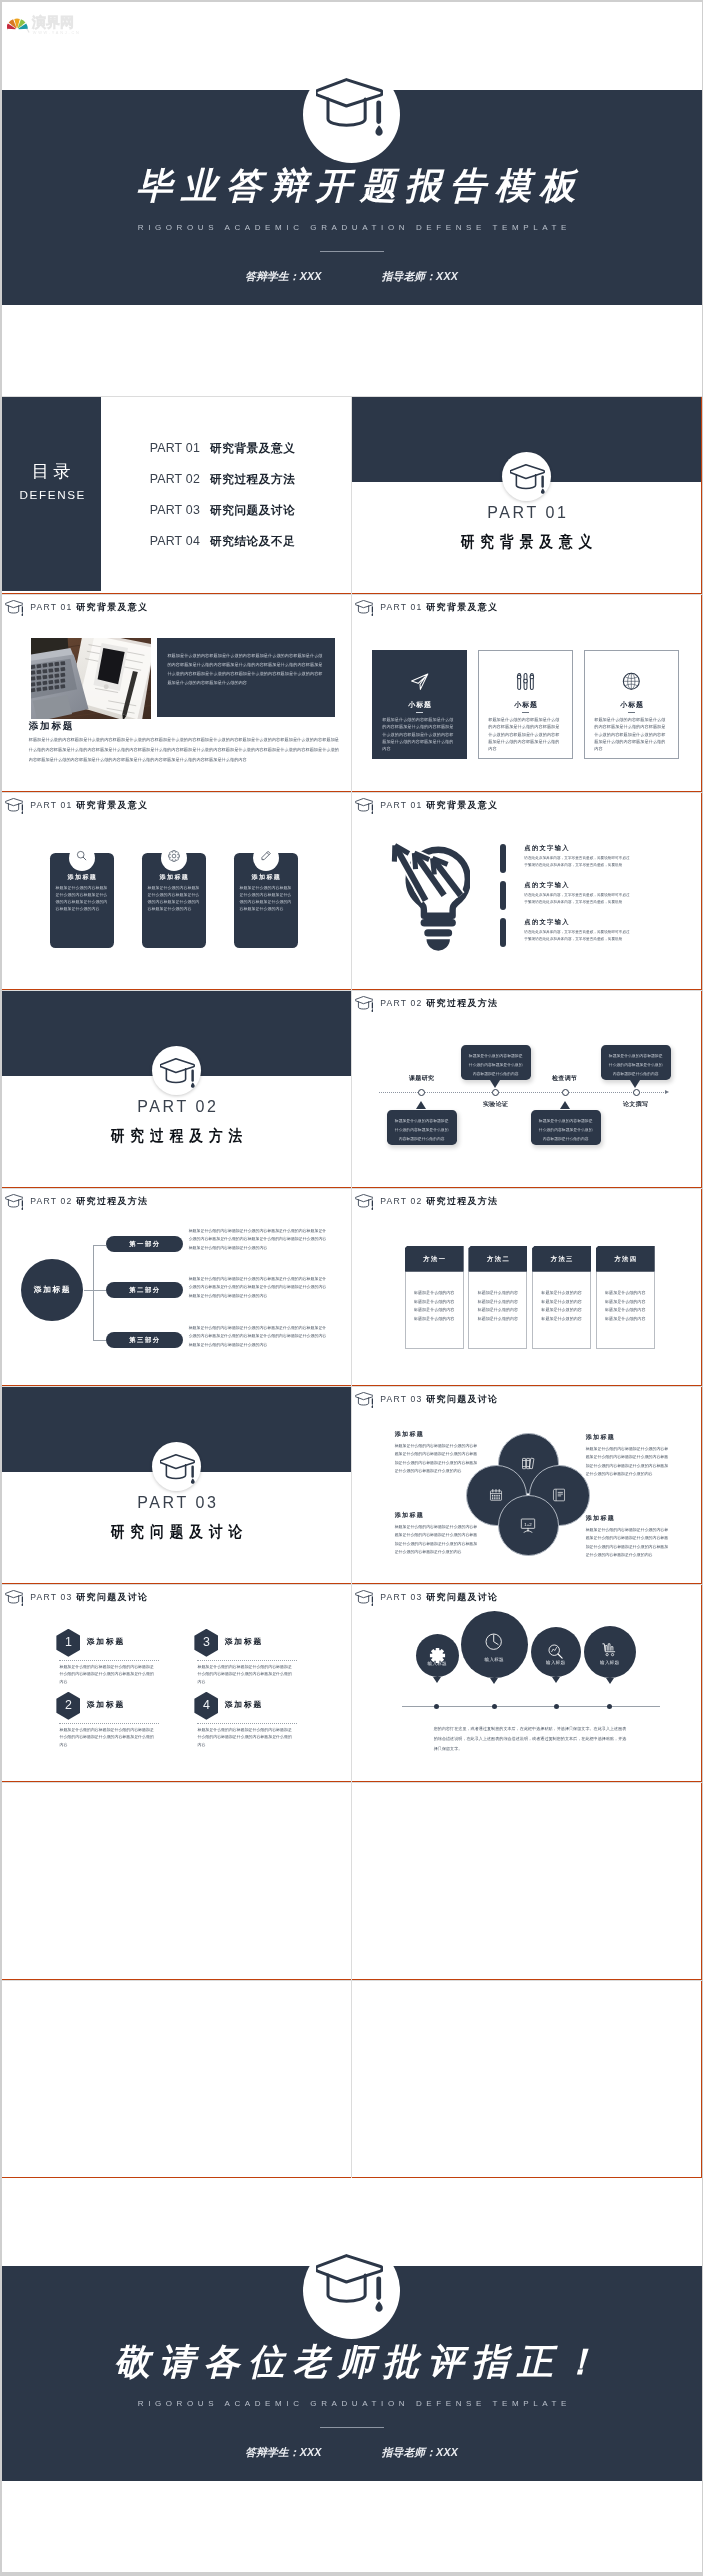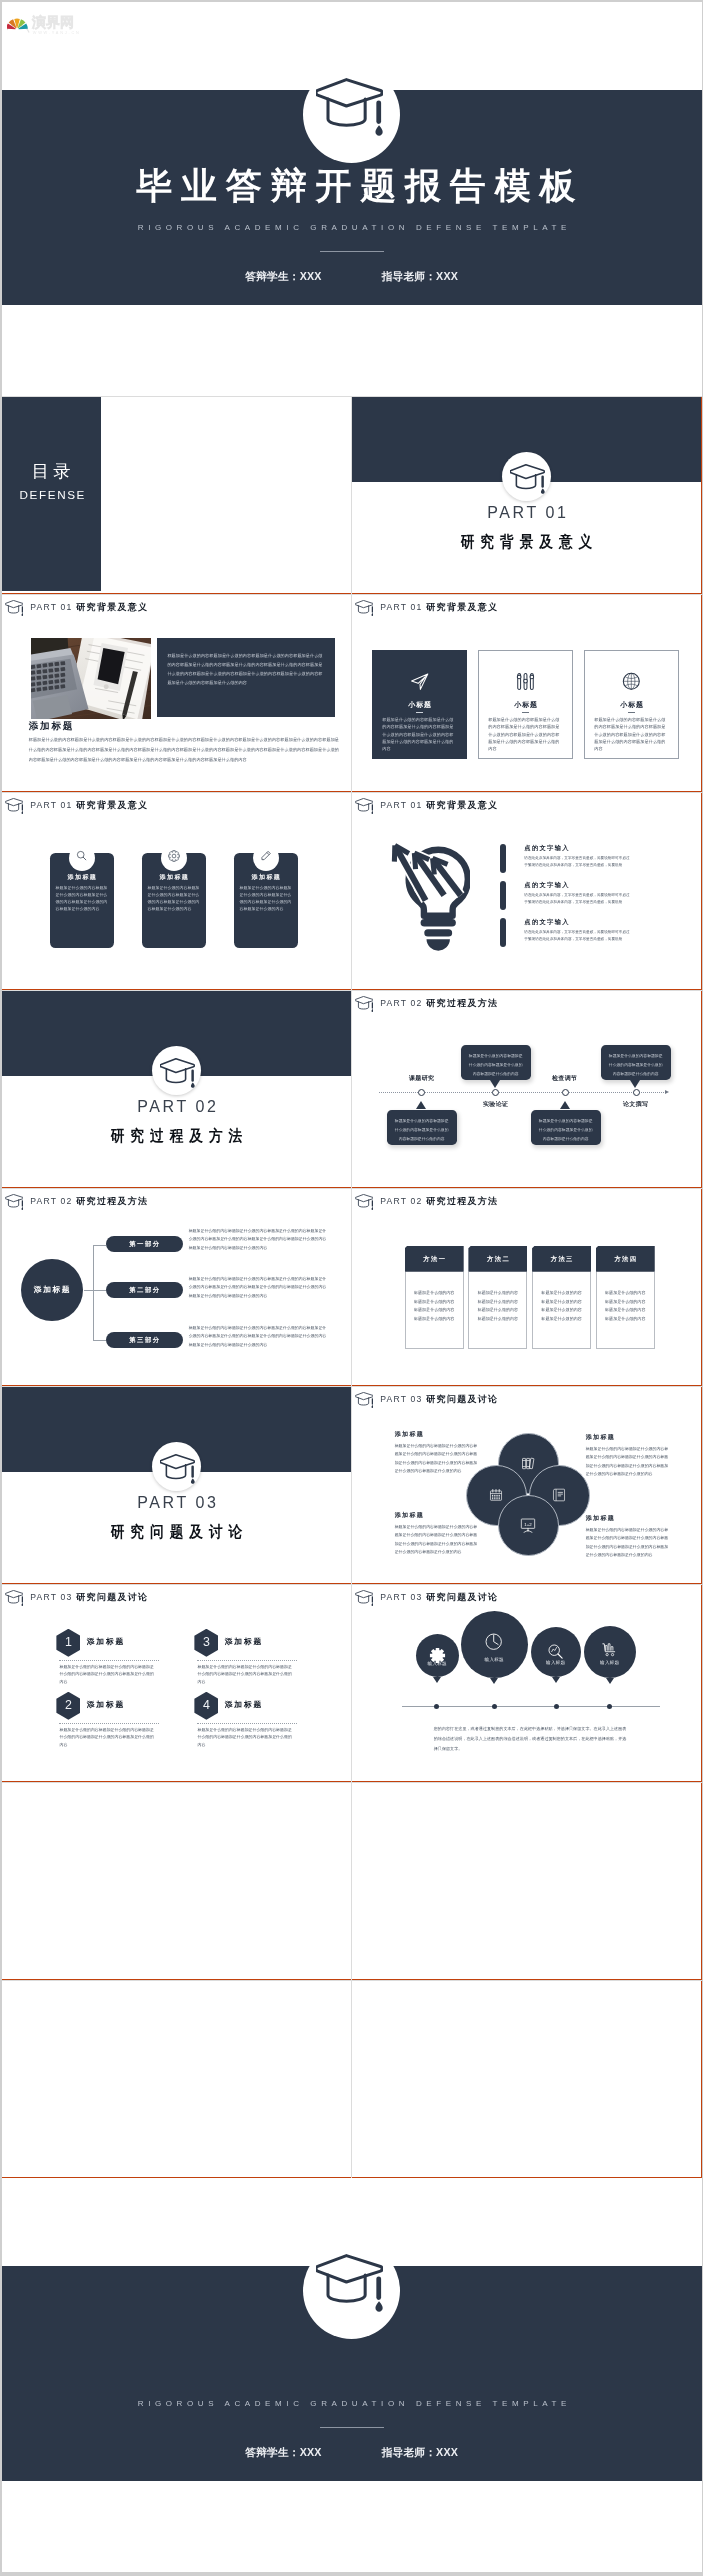--- a/index.html
+++ b/index.html
@@ -5,21 +5,21 @@
 <style>
   html,body{margin:0;padding:0;background:#cfcfcf;}
   body{width:704px;height:2574px;font-family:"Liberation Sans",sans-serif;overflow:hidden;}
   .page{width:700px;margin:1.7px 0 0 1.7px;position:relative;background:#c2410c;overflow:hidden;height:2570px;}
   .slide{position:relative;overflow:hidden;background:#fff;box-sizing:border-box;}
   .full{width:700px;height:394px;}
   .grid{width:700px;display:flex;flex-wrap:wrap;}
   .cell{width:350px;height:198px;box-sizing:border-box;border-top:1.7px solid #dcdcdc;position:relative;}
   .cell.l{border-right:0.8px solid #dcdcdc;}
   .cell>.slide{width:349px;height:196px;}
-  .cjk{font-family:"Liberation Sans",sans-serif;}
+  .cjk{font-family:"Liberation Sans",sans-serif;font-style:italic;}
 
   
   .wm{position:absolute;left:5.8px;top:6.6px;width:86px;height:28px;z-index:20;}
 
   
   .ts-band{position:absolute;left:0;right:0;top:88px;height:215px;background:#2c3748;}
   .ts-circle{position:absolute;left:50%;top:64px;margin-left:-49px;width:97px;height:97px;border-radius:50%;background:#fff;}
   .ts-circle svg{position:absolute;left:13.6px;top:12px;}
   .ts-title{position:absolute;left:8.3px;right:0;top:164px;text-align:center;font-size:36px;line-height:1.12;color:#fff;font-weight:700;letter-spacing:8.8px;text-indent:8.8px;}
   .ts-sub{position:absolute;left:0.8px;right:0;top:221px;text-align:center;font-size:8px;color:#b9c0cb;letter-spacing:4.6px;text-indent:4.6px;font-weight:400;}
@@ -189,20 +189,26 @@
   <div class="ts-sub">RIGOROUS ACADEMIC GRADUATION DEFENSE TEMPLATE</div>
   <div class="ts-rule"></div>
   <div class="ts-meta cjk"><span>答辩学生：XXX</span><i></i><span>指导老师：XXX</span></div>
 </div>
     <div class="grid">
 <div class="cell l">
         <div class="slide">
           <div class="toc-panel">
             <div class="toc-h">目录</div>
             <div class="toc-he">DEFENSE</div>
+          </div>
+          <div class="toc-list">
+            <div class="toc-row"><span class="toc-n">PART 01</span><span class="toc-t">研究背景及意义</span></div>
+            <div class="toc-row"><span class="toc-n">PART 02</span><span class="toc-t">研究过程及方法</span></div>
+            <div class="toc-row"><span class="toc-n">PART 03</span><span class="toc-t">研究问题及讨论</span></div>
+            <div class="toc-row"><span class="toc-n">PART 04</span><span class="toc-t">研究结论及不足</span></div>
           </div>
         </div>
       </div>
 <div class="cell">
         <div class="slide">
           <div class="dv-band"></div>
           <div class="dv-circle">
             <svg width="35" height="30" viewBox="0 0 81.5 70.5" fill="none">
               <path d="M37.0 1.9 78.4 15.1a3.0 3.0 0 0 1 0 5.7L37.0 34.0 2.0 20.8a3.0 3.0 0 0 1 0-5.7L37.0 1.9Z" stroke="#2c3748" stroke-width="3.7" stroke-linejoin="round"></path>
               <path d="M14.6 25.5v24.3c0 4.2 10.1 7.6 22.6 7.6s22.6-3.4 22.6-7.6V25.5" stroke="#2c3748" stroke-width="3.7" stroke-linecap="round" stroke-linejoin="round"></path>
@@ -827,18 +833,19 @@
 <div class="slide full">
   <div class="ts-band"></div>
   <div class="ts-circle">
         <svg width="67" height="58" viewBox="0 0 81.5 70.5" fill="none">
           <path d="M37.0 1.9 78.4 15.1a3.0 3.0 0 0 1 0 5.7L37.0 34.0 2.0 20.8a3.0 3.0 0 0 1 0-5.7L37.0 1.9Z" stroke="#2c3748" stroke-width="3.7" stroke-linejoin="round"></path>
           <path d="M14.6 25.5v24.3c0 4.2 10.1 7.6 22.6 7.6s22.6-3.4 22.6-7.6V25.5" stroke="#2c3748" stroke-width="3.7" stroke-linecap="round" stroke-linejoin="round"></path>
           <path d="M76.3 30.1v22.8" stroke="#2c3748" stroke-width="5.8" stroke-linecap="round"></path>
           <path d="M76.7 57.6c-2.9 3.6-4.4 6.2-4.4 8.0 0 2.5 2.0 4.5 4.4 4.5s4.4-2.0 4.4-4.5c0-1.8-1.5-4.4-4.4-8.0Z" fill="#2c3748"></path>
         </svg>
       </div>
+  <div class="ts-title cjk">敬请各位老师批评指正！</div>
   <div class="ts-sub">RIGOROUS ACADEMIC GRADUATION DEFENSE TEMPLATE</div>
   <div class="ts-rule"></div>
   <div class="ts-meta cjk"><span>答辩学生：XXX</span><i></i><span>指导老师：XXX</span></div>
 </div>
   </div>
 
 
 </body></html>

